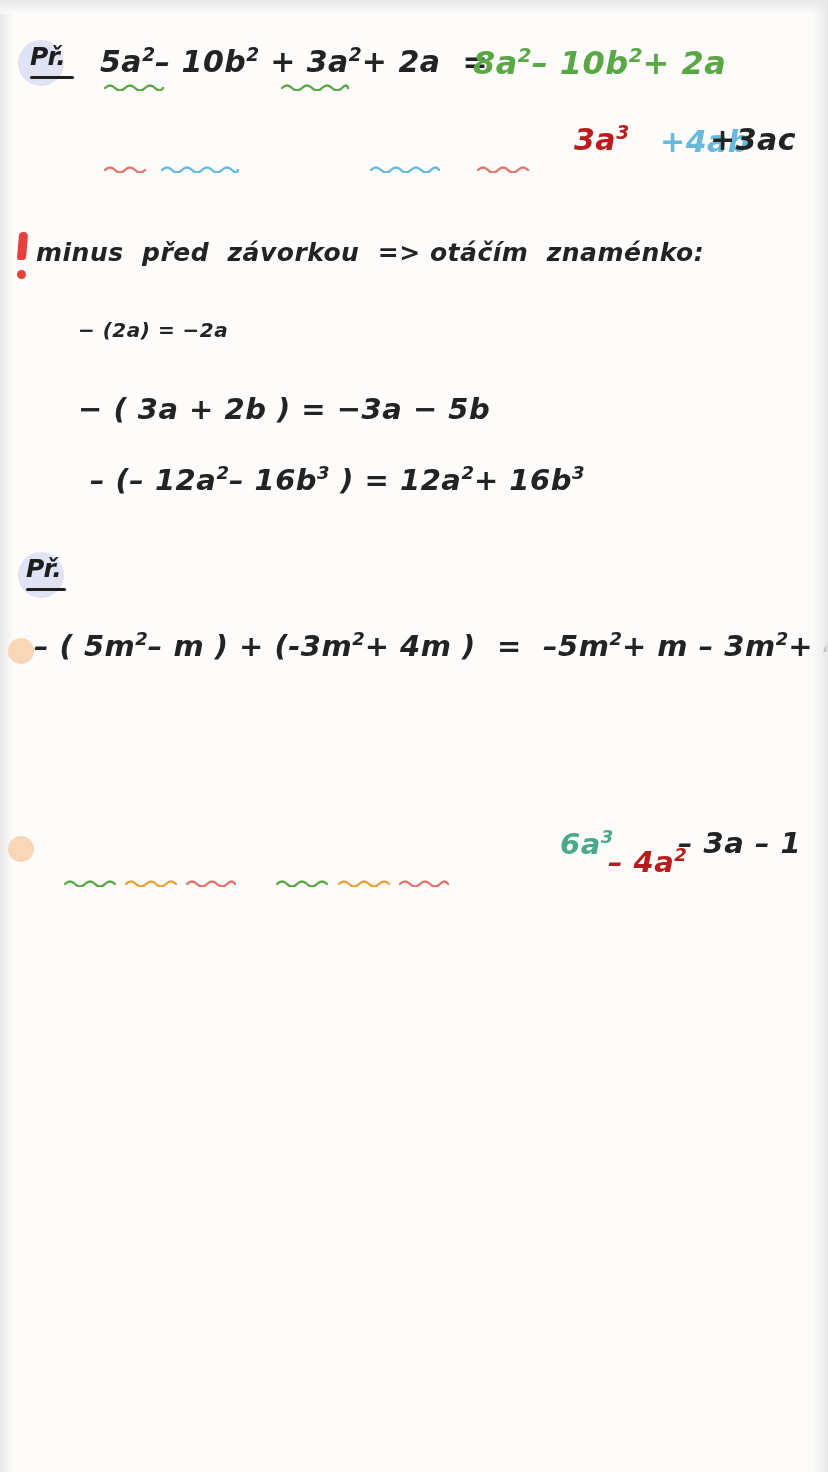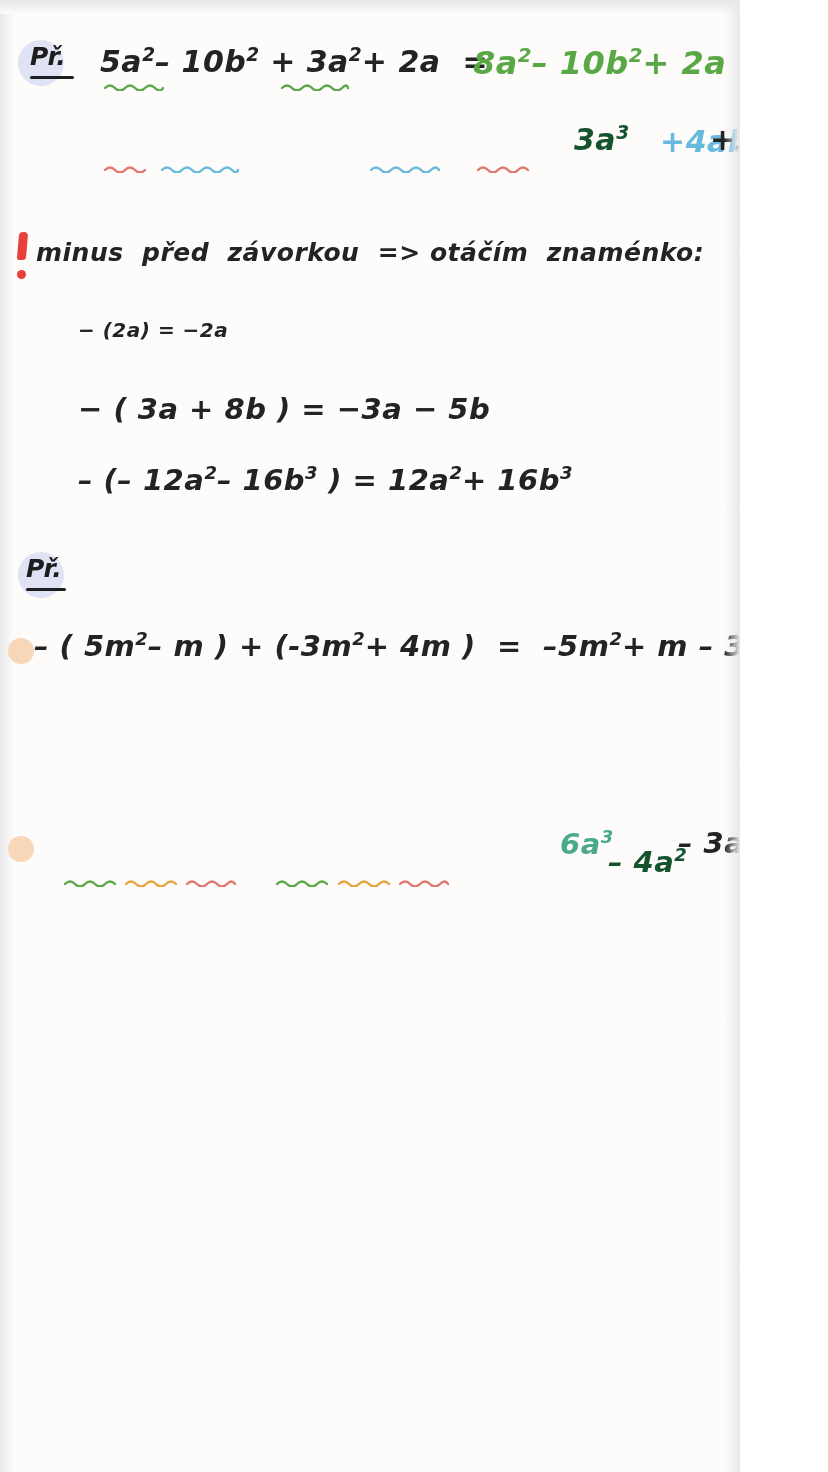--- a/index.html
+++ b/index.html
@@ -8,21 +8,21 @@
     background: #ffffff;
   }
   body {
     width: 828px;
     height: 1472px;
     overflow: hidden;
     font-family: "DejaVu Sans", sans-serif;
   }
   #page {
     position: relative;
-    width: 740px;
+    width: 828px;
     height: 1472px;
     background: #fdfcfa;
     overflow: hidden;
   }
   
   #page::before {
     content: "";
     position: absolute;
     left: 0; top: 0;
     width: 14px; height: 100%;
@@ -111,21 +111,21 @@
   }
   .squig svg { display: block; }
 
   .sup {
     font-size: 0.62em;
     vertical-align: super;
     letter-spacing: 0;
   }
 
   .green { color: #5aa845; }
-  .pink  { color: #14532d; }
+  .pink  { color: #b91c1c; }
   .blue  { color: #67b9dd; }
   .teal  { color: #49a98a; }
 </style>
 </head>
 <body>
 
 <div id="page">
 
   <div class="topbar"></div>
 
@@ -170,22 +170,22 @@
     <svg width="56" height="9" viewBox="0 0 56 9">
         <path d="M1 6 Q6 1 11 6 T21 6 T31 6 T41 6 T51 6" stroke="#e2766f" stroke-width="2.4" fill="none" stroke-linecap="round"></path>
       </svg>
   </div>
 
   <div class="excl-bar" style="left:18px; top:232px;"></div>
   <div class="excl-dot" style="left:17px; top:270px;"></div>
   <div class="ink hand" style="left:36px; top:238px; font-size:25px;text-align:center;">minus  před  závorkou  =&gt; otáčím  znaménko:</div>
 
   <div class="ink hand" style="left:78px; top:318px; font-size:20px;">− (2a) = −2a</div>
-  <div class="ink hand" style="left:78px; top:392px; font-size:29px;">− ( 3a + 8b ) = −3a − 5b</div>
-  <div class="ink hand" style="left:78px; top:462px; font-size:29px;">– (– 12a<span class="sup">2</span>– 16b<span class="sup">3</span> ) = 12a<span class="sup">2</span>+ 16b<span class="sup">3</span></div>
+  <div class="ink hand" style="left:78px; top:392px; font-size:29px;">− ( 3a + 2b ) = −3a − 5b</div>
+  <div class="ink hand" style="left:90px; top:462px; font-size:29px;">– (– 12a<span class="sup">2</span>– 16b<span class="sup">3</span> ) = 12a<span class="sup">2</span>+ 16b<span class="sup">3</span></div>
 
   <div class="pr-chip" style="left:18px; top:552px;"></div>
   <div class="pr-text" style="left:26px; top:554px;">Př.</div>
   <div class="pr-underline" style="left:26px; top:588px; width:40px;"></div>
 
   <div class="bullet" style="left:8px; top:638px;"></div>
   <div class="ink hand" style="left:34px; top:628px; font-size:29px;">– ( 5m<span class="sup">2</span>– m ) + (-3m<span class="sup">2</span>+ 4m )  =  –5m<span class="sup">2</span>+ m – 3m<span class="sup">2</span>+ 4m</div>
 
   <div class="bullet" style="left:8px; top:836px;"></div>
   <div class="ink hand teal" style="left:560px; top:826px; font-size:29px;text-align:center;">6a<span class="sup">3</span></div>

